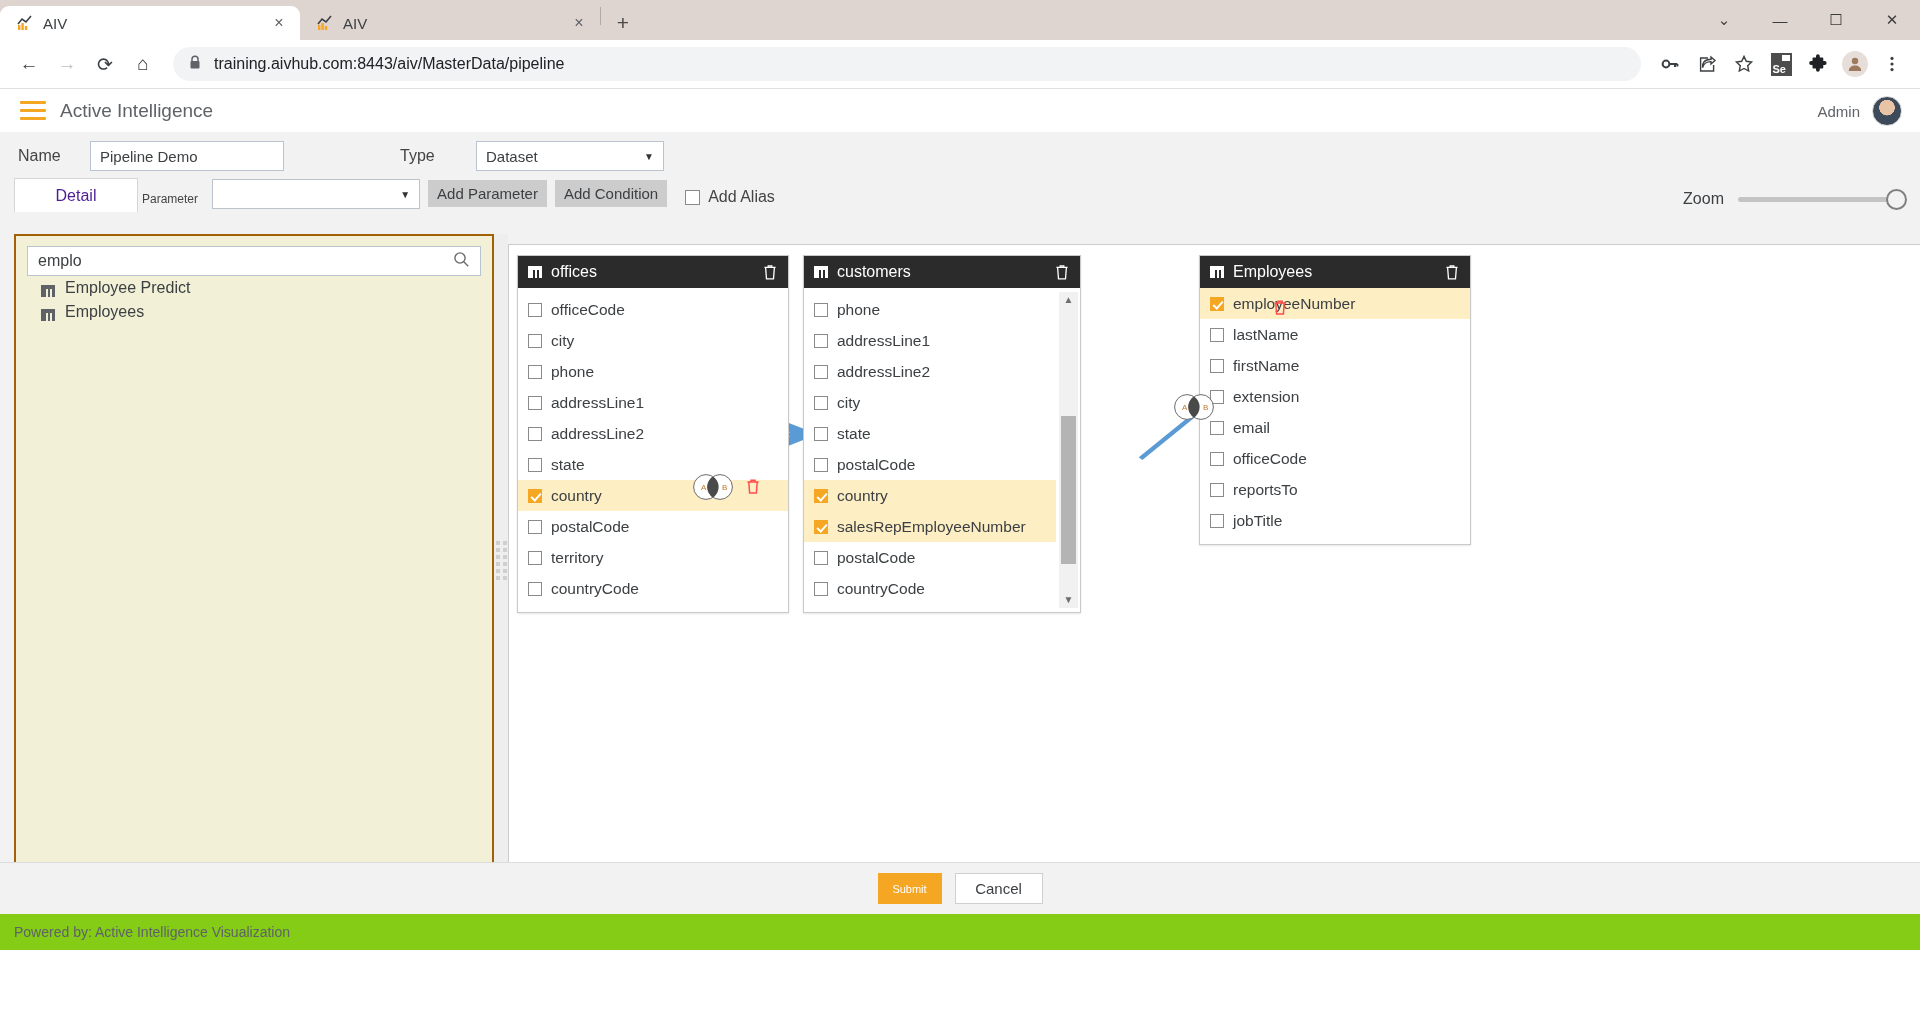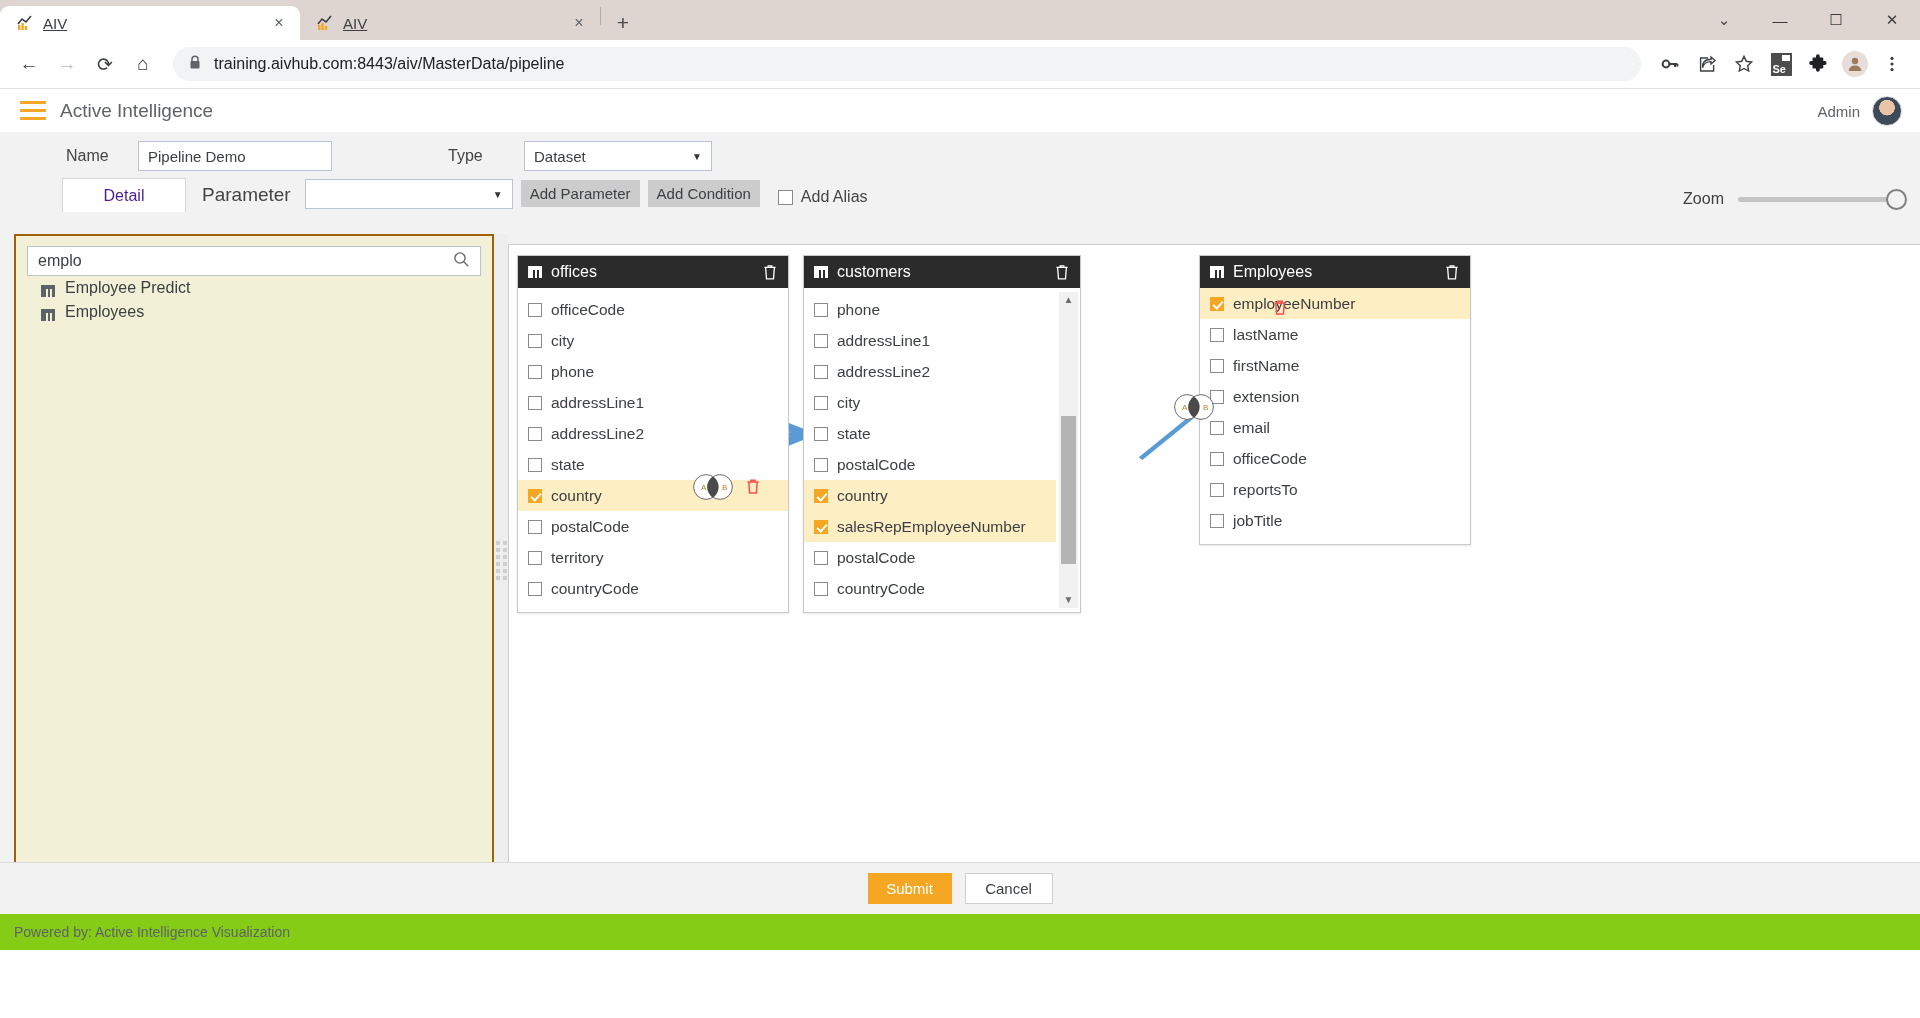--- a/index.html
+++ b/index.html
@@ -19,21 +19,21 @@
     display: flex; align-items: flex-end; position: relative;
   }
   .tab {
     height: 34px; width: 300px;
     display: flex; align-items: center; gap: 9px;
     padding: 0 10px 0 16px; position: relative;
     font-size: 15px; color: #3c4043;
   }
   .tab.active { background: #ffffff; border-radius: 9px 9px 0 0; }
   .tab-favicon { width: 18px; height: 16px; flex: 0 0 18px; position: relative; }
-  .tab-title { flex: 1; white-space: nowrap; overflow: hidden; text-overflow: ellipsis; text-decoration: underline; }
+  .tab-title { flex: 1; white-space: nowrap; overflow: hidden; text-overflow: ellipsis; }
   .tab-close {
     width: 22px; height: 22px; border-radius: 50%;
     display: flex; align-items: center; justify-content: center;
     font-size: 16px; color: #5f6368; line-height: 1;
   }
   .tab-sep { width: 1px; height: 18px; background: #b6a9a3; align-self: center; margin-bottom: 8px; }
   .tab-newbtn {
     width: 30px; height: 30px; margin: 0 0 3px 7px; border-radius: 50%;
     display: flex; align-items: center; justify-content: center;
     font-size: 21px; color: #4a4a4a; line-height: 1; font-weight: 300;
@@ -99,21 +99,21 @@
     display: flex; align-items: center; gap: 12px;
   }
   .admin-label { font-size: 15px; color: #5f6368; }
   .avatar {
     width: 30px; height: 30px; border-radius: 50%;
     background: radial-gradient(circle at 50% 38%, #e8c3a6 0 34%, #3c4a5a 36% 100%);
     border: 1px solid #d8d8d8; overflow: hidden;
   }
 
   
-  .page-bg { background: #f2f2f2; height: 818px; position: relative; padding-left: 48px; }
+  .page-bg { background: #f2f2f2; height: 818px; position: relative; }
   .form-row { height: 44px; display: flex; align-items: center; padding: 4px 0 0 0; }
   .lbl { font-size: 16px; color: #444; }
   .field-name-lbl { margin-left: 18px; width: 72px; }
   .text-input {
     width: 194px; height: 30px; background: #fff;
     border: 1px solid #b9c4cf; font-size: 15px; color: #3c4043;
     padding: 0 9px; display: flex; align-items: center;
   }
   .type-lbl { margin-left: 116px; width: 76px; }
   .select-box {
@@ -124,21 +124,21 @@
   .caret { margin-left: auto; font-size: 10px; color: #333; }
 
   
   .tool-row { height: 36px; display: flex; align-items: flex-end; position: relative; padding-left: 14px; }
   .detail-tab {
     width: 124px; height: 34px; background: #fff;
     border: 1px solid #d6d6d6; border-bottom: none;
     display: flex; align-items: center; justify-content: center;
     font-size: 16px; color: #4c1d95;
   }
-  .param-lbl { margin: 0 0 6px 16px; font-size: 19px; }
+  .param-lbl { margin: 0 0 6px 4px; font-size: 12px; }
   .param-select {
     width: 208px; height: 30px; background: #fff; border: 1px solid #b9c4cf;
     margin: 0 0 3px 14px; display: flex; align-items: center;
     padding: 0 9px; font-size: 15px;
   }
   .btn-gray {
     height: 27px; background: #cccccc; border: none;
     font-size: 15px; color: #3c4043; padding: 0 9px;
     margin: 0 0 5px 8px; display: flex; align-items: center;
     font-family: "Liberation Sans", sans-serif;
@@ -257,21 +257,21 @@
   .venn-lbl { font-size: 8px; fill: #c07a2a; }
 
   
   .action-bar {
     position: absolute; left: 0; right: 0; bottom: 36px; height: 52px;
     background: #f2f2f2; border-top: 1px solid #dcdcdc;
     display: flex; align-items: center; justify-content: center; gap: 13px;
   }
   .btn-submit {
     background: #f5a623; color: #fff; border: none;
-    width: 84px; height: 31px; font-size: 15px;
+    width: 64px; height: 31px; font-size: 11px;
     font-family: "Liberation Sans", sans-serif;
   }
   .btn-cancel {
     background: #fff; color: #3c4043; border: 1px solid #cfcfcf;
     width: 88px; height: 31px; font-size: 15px;
     font-family: "Liberation Sans", sans-serif;
   }
   .footer-bar {
     position: absolute; left: 0; right: 0; bottom: 0; height: 36px;
     background: #84cc16; display: flex; align-items: center; padding-left: 14px;

